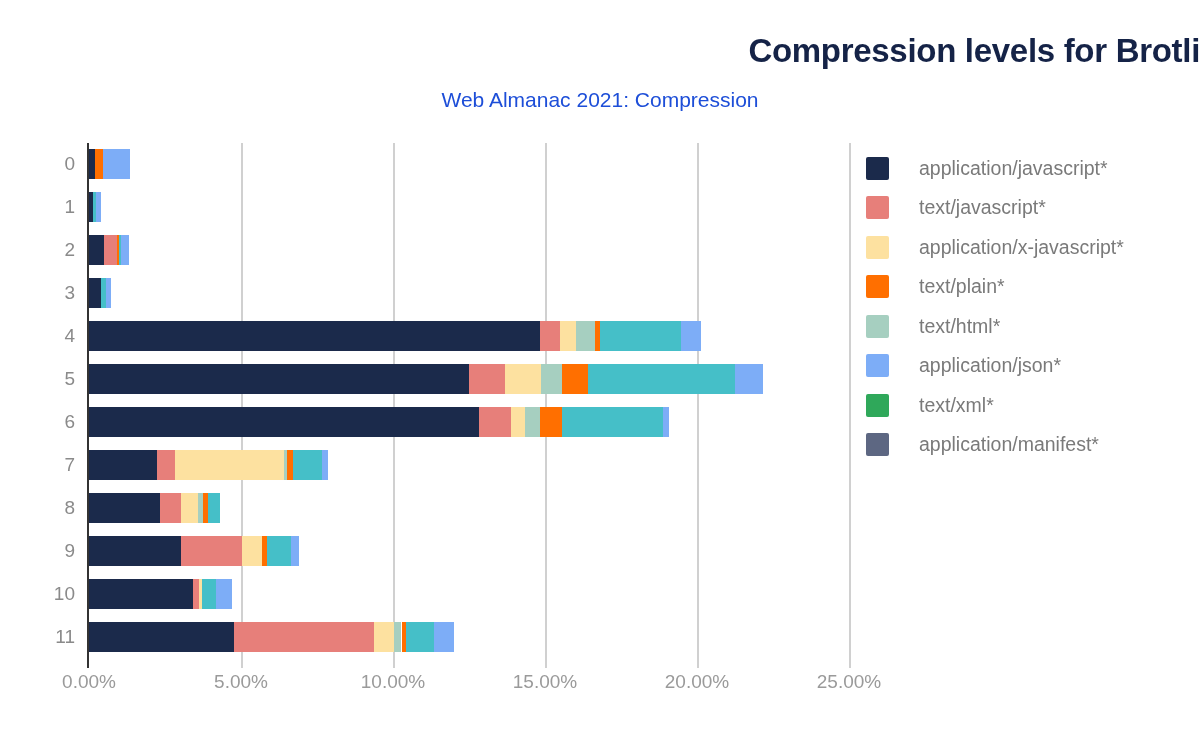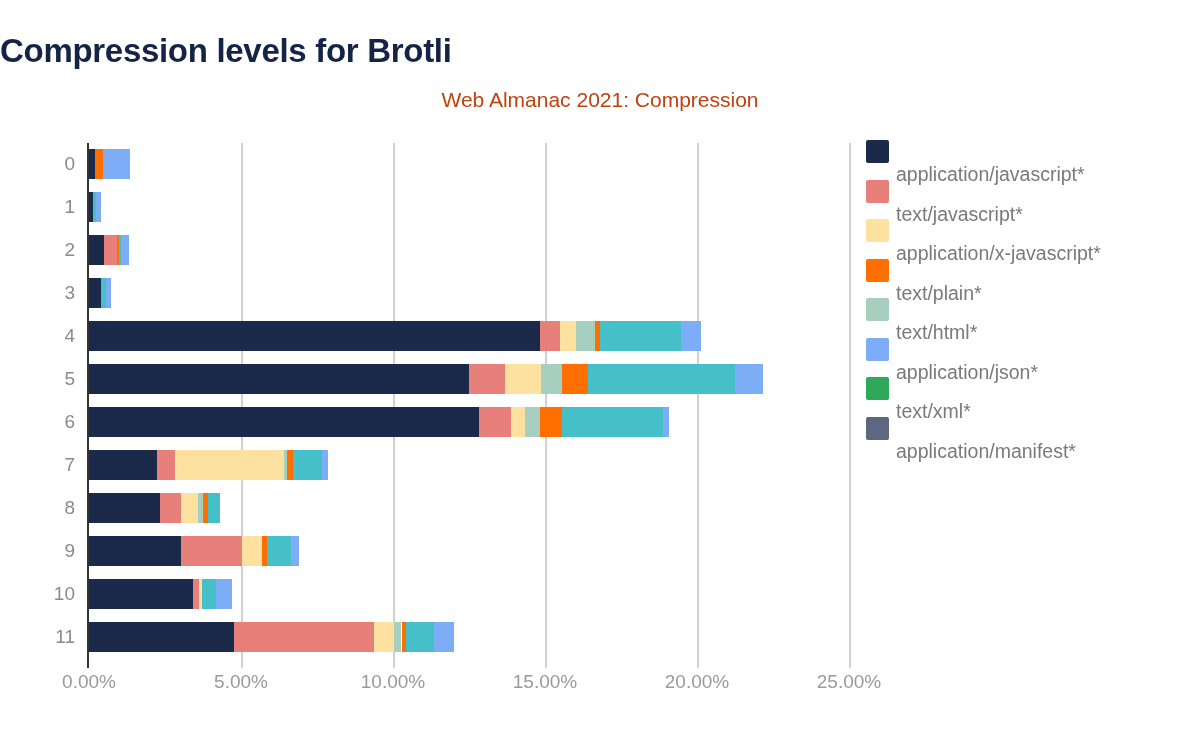--- a/index.html
+++ b/index.html
@@ -7,28 +7,28 @@
     margin: 0; padding: 0;
     width: 1200px; height: 742px;
     background: #ffffff;
     font-family: "Liberation Sans", sans-serif;
     overflow: hidden;
   }
   #root { position: relative; width: 1200px; height: 742px; }
 
   .chart-title {
     position: absolute; top: 32px; left: 0; width: 1200px;
-    text-align: left;
+    text-align: right;
     font-size: 33px; font-weight: bold; color: #152347;
     letter-spacing: -0.3px;
   }
   .chart-subtitle {
     position: absolute; top: 88px; left: 0; width: 1200px;
     text-align: center;
-    font-size: 21px; color: #c2410c; font-weight: normal;
+    font-size: 21px; color: #1d4ed8; font-weight: normal;
   }
 
   
   #plot {
     position: absolute;
     left: 89px; top: 143px;
     width: 760px; height: 515px;
   }
   .gridline {
     position: absolute; top: 0; bottom: 0;
@@ -59,23 +59,22 @@
     left: -84px;
   }
   .seg { position: absolute; top: 0; height: 100%; }
 
   
   #legend {
     position: absolute; left: 866px; top: 140px;
     width: 330px;
   }
   .legend-item {
-    display: flex; align-items: flex-start;
+    display: flex; align-items: flex-end;
     height: 39.5px;
-    flex-direction: column;
   }
   .legend-swatch {
     width: 23px; height: 23px; border-radius: 2px;
     flex: 0 0 auto;
   }
   .legend-label {
     margin-left: 30px;
     font-size: 19.5px; color: #7a7a7a;
     white-space: nowrap;
   }

